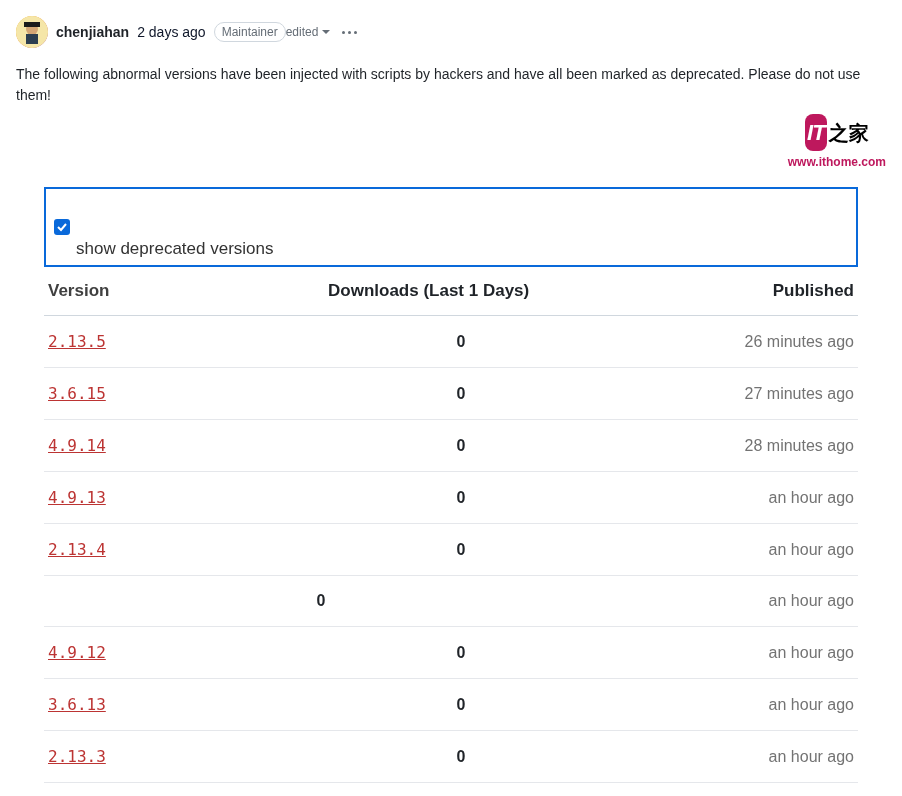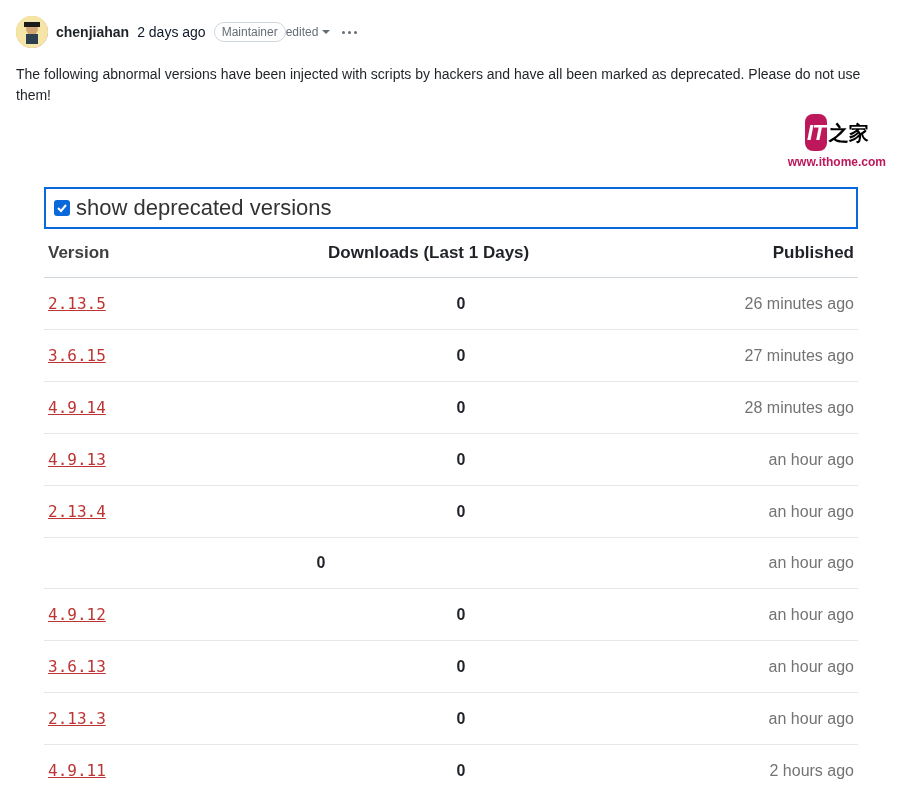--- a/index.html
+++ b/index.html
@@ -151,22 +151,23 @@
       background: #0969da;
       border-radius: 3px;
       display: flex;
       align-items: center;
       justify-content: center;
       color: #fff;
       font-size: 12px;
       cursor: pointer;
     }
     .checkbox-label {
-      font-size: 22px;
+      font-size: 17px;
       color: #333;
+      margin-top: 44px;
     }
     .table-header {
       display: flex;
       padding: 10px 4px 14px 4px;
       border-bottom: 1px solid #d0d7de;
     }
     .col-version { flex: 0 0 280px; font-weight: 700; font-size: 17px; color: #404040; }
     .col-downloads { flex: 1; font-weight: 700; font-size: 17px; color: #1f2328; text-align: left; }
     .col-published { flex: 0 0 200px; font-weight: 700; font-size: 17px; color: #1f2328; text-align: right; }
     .table-row {

